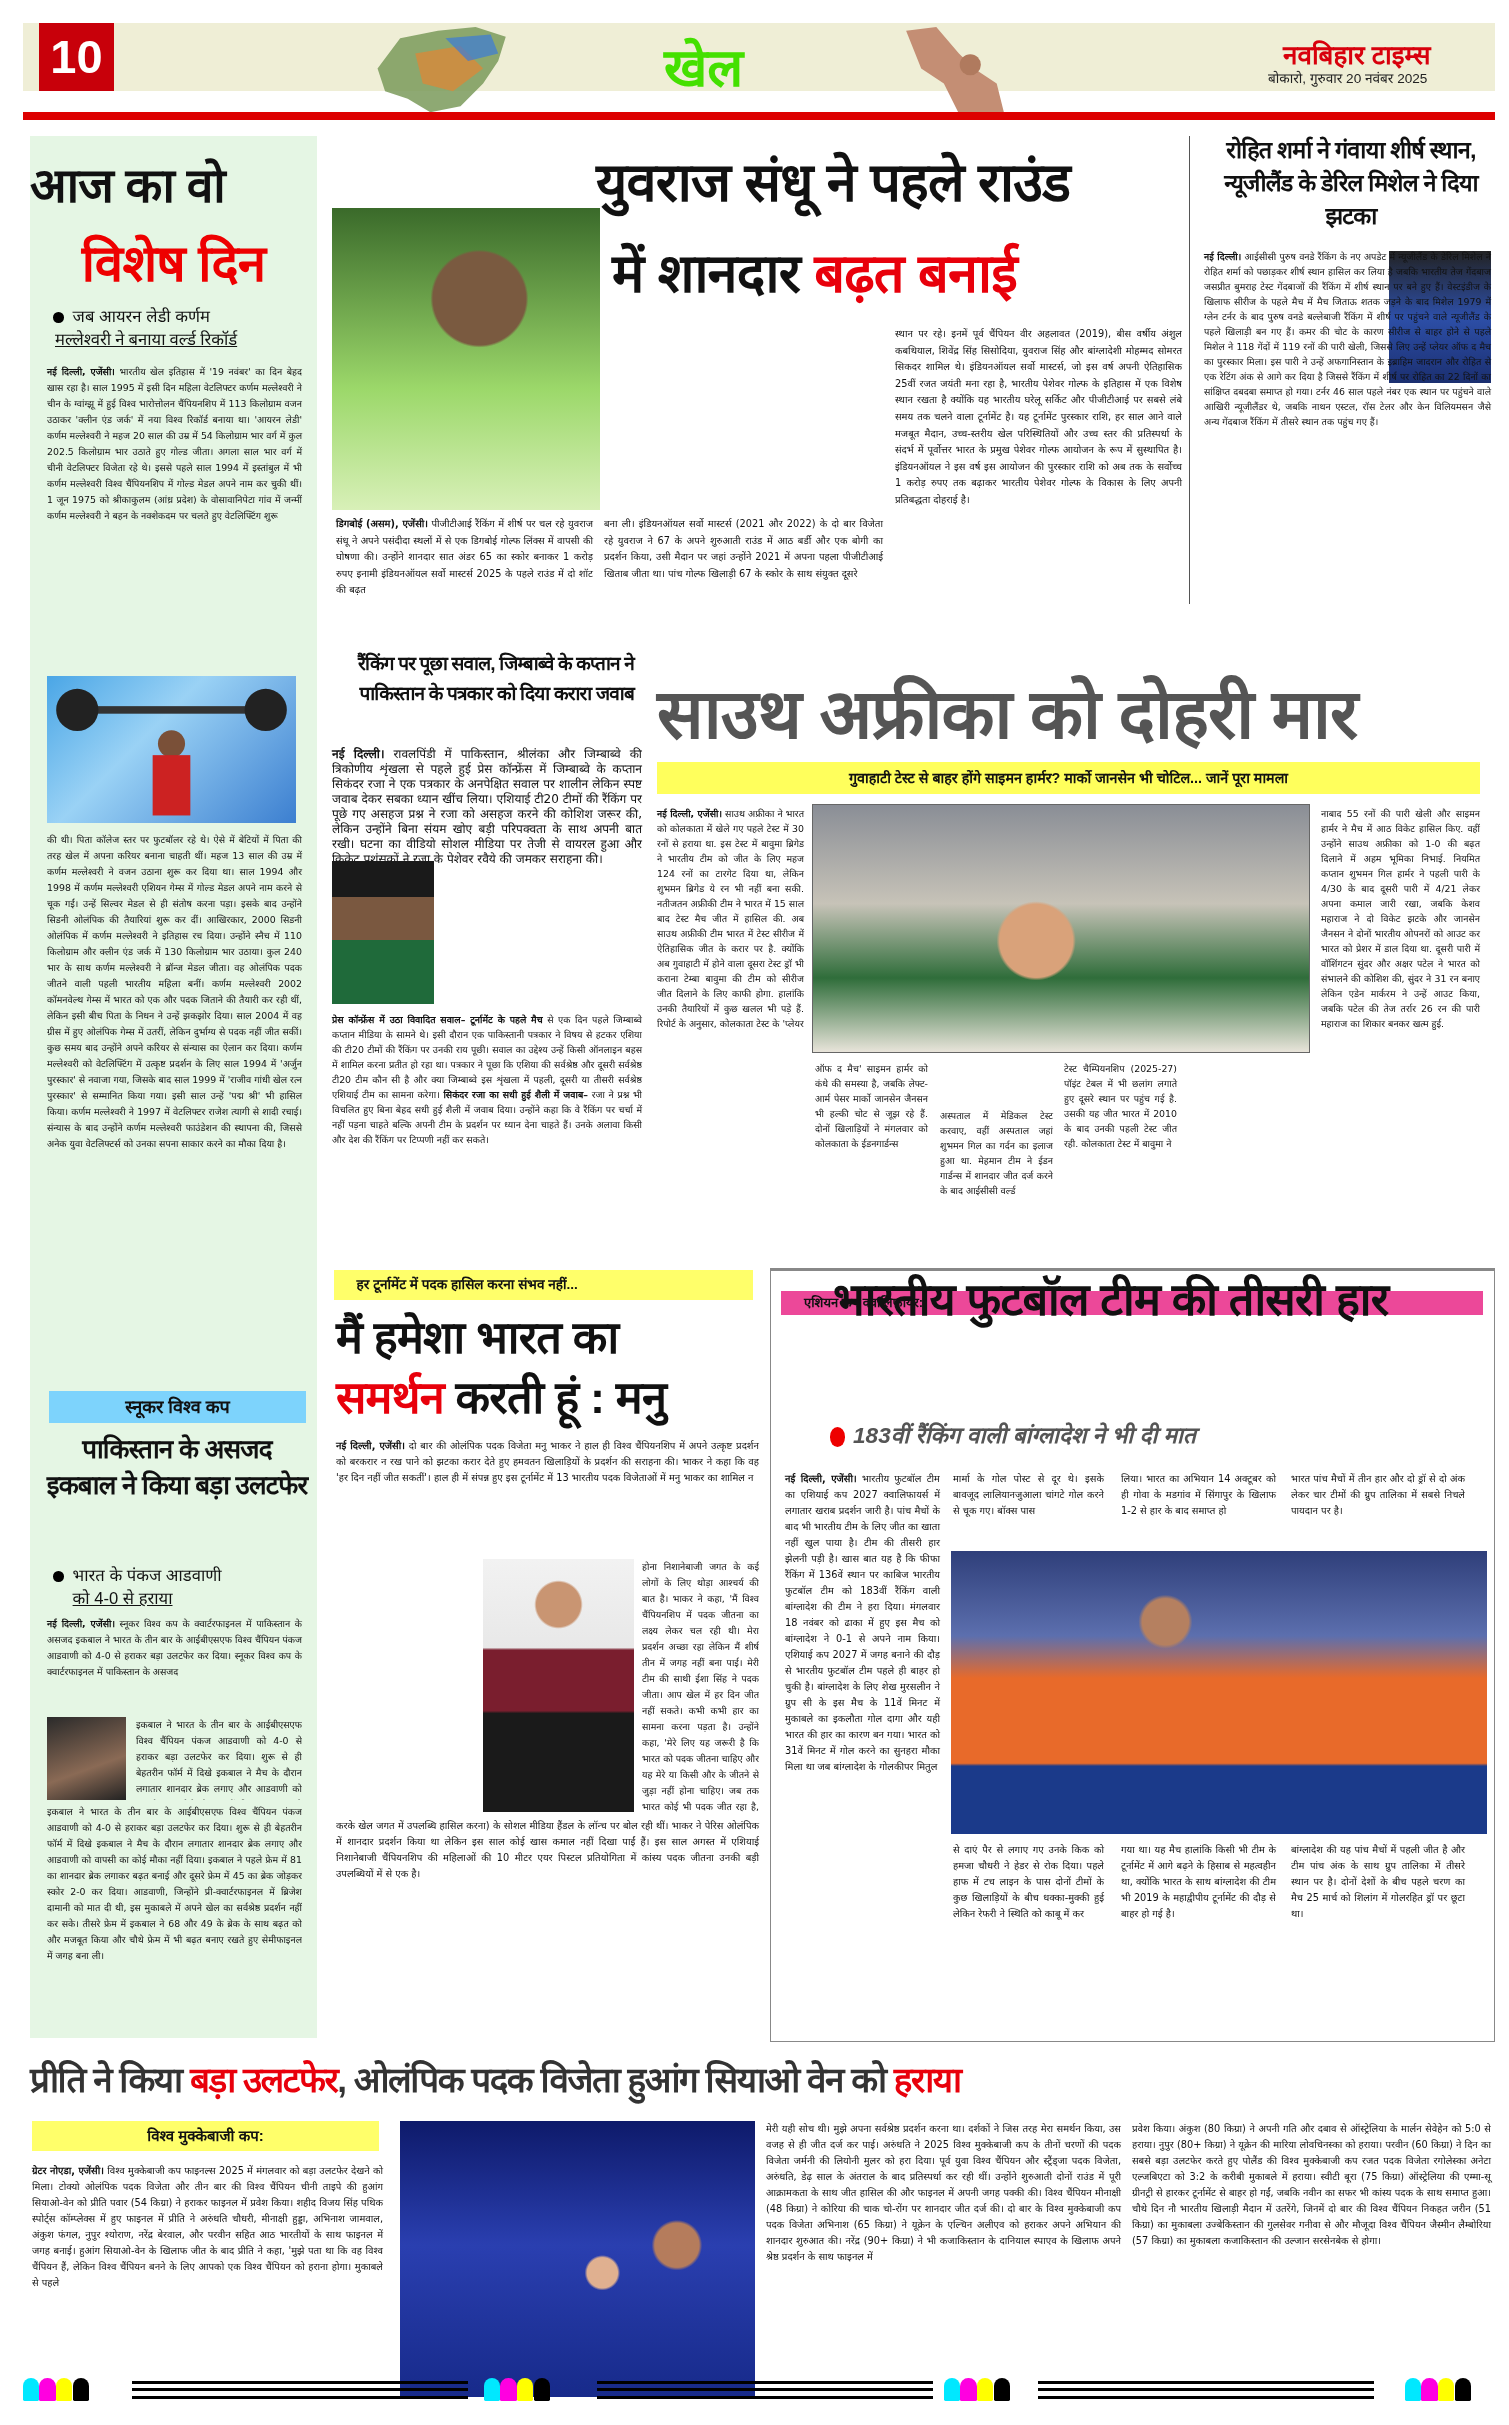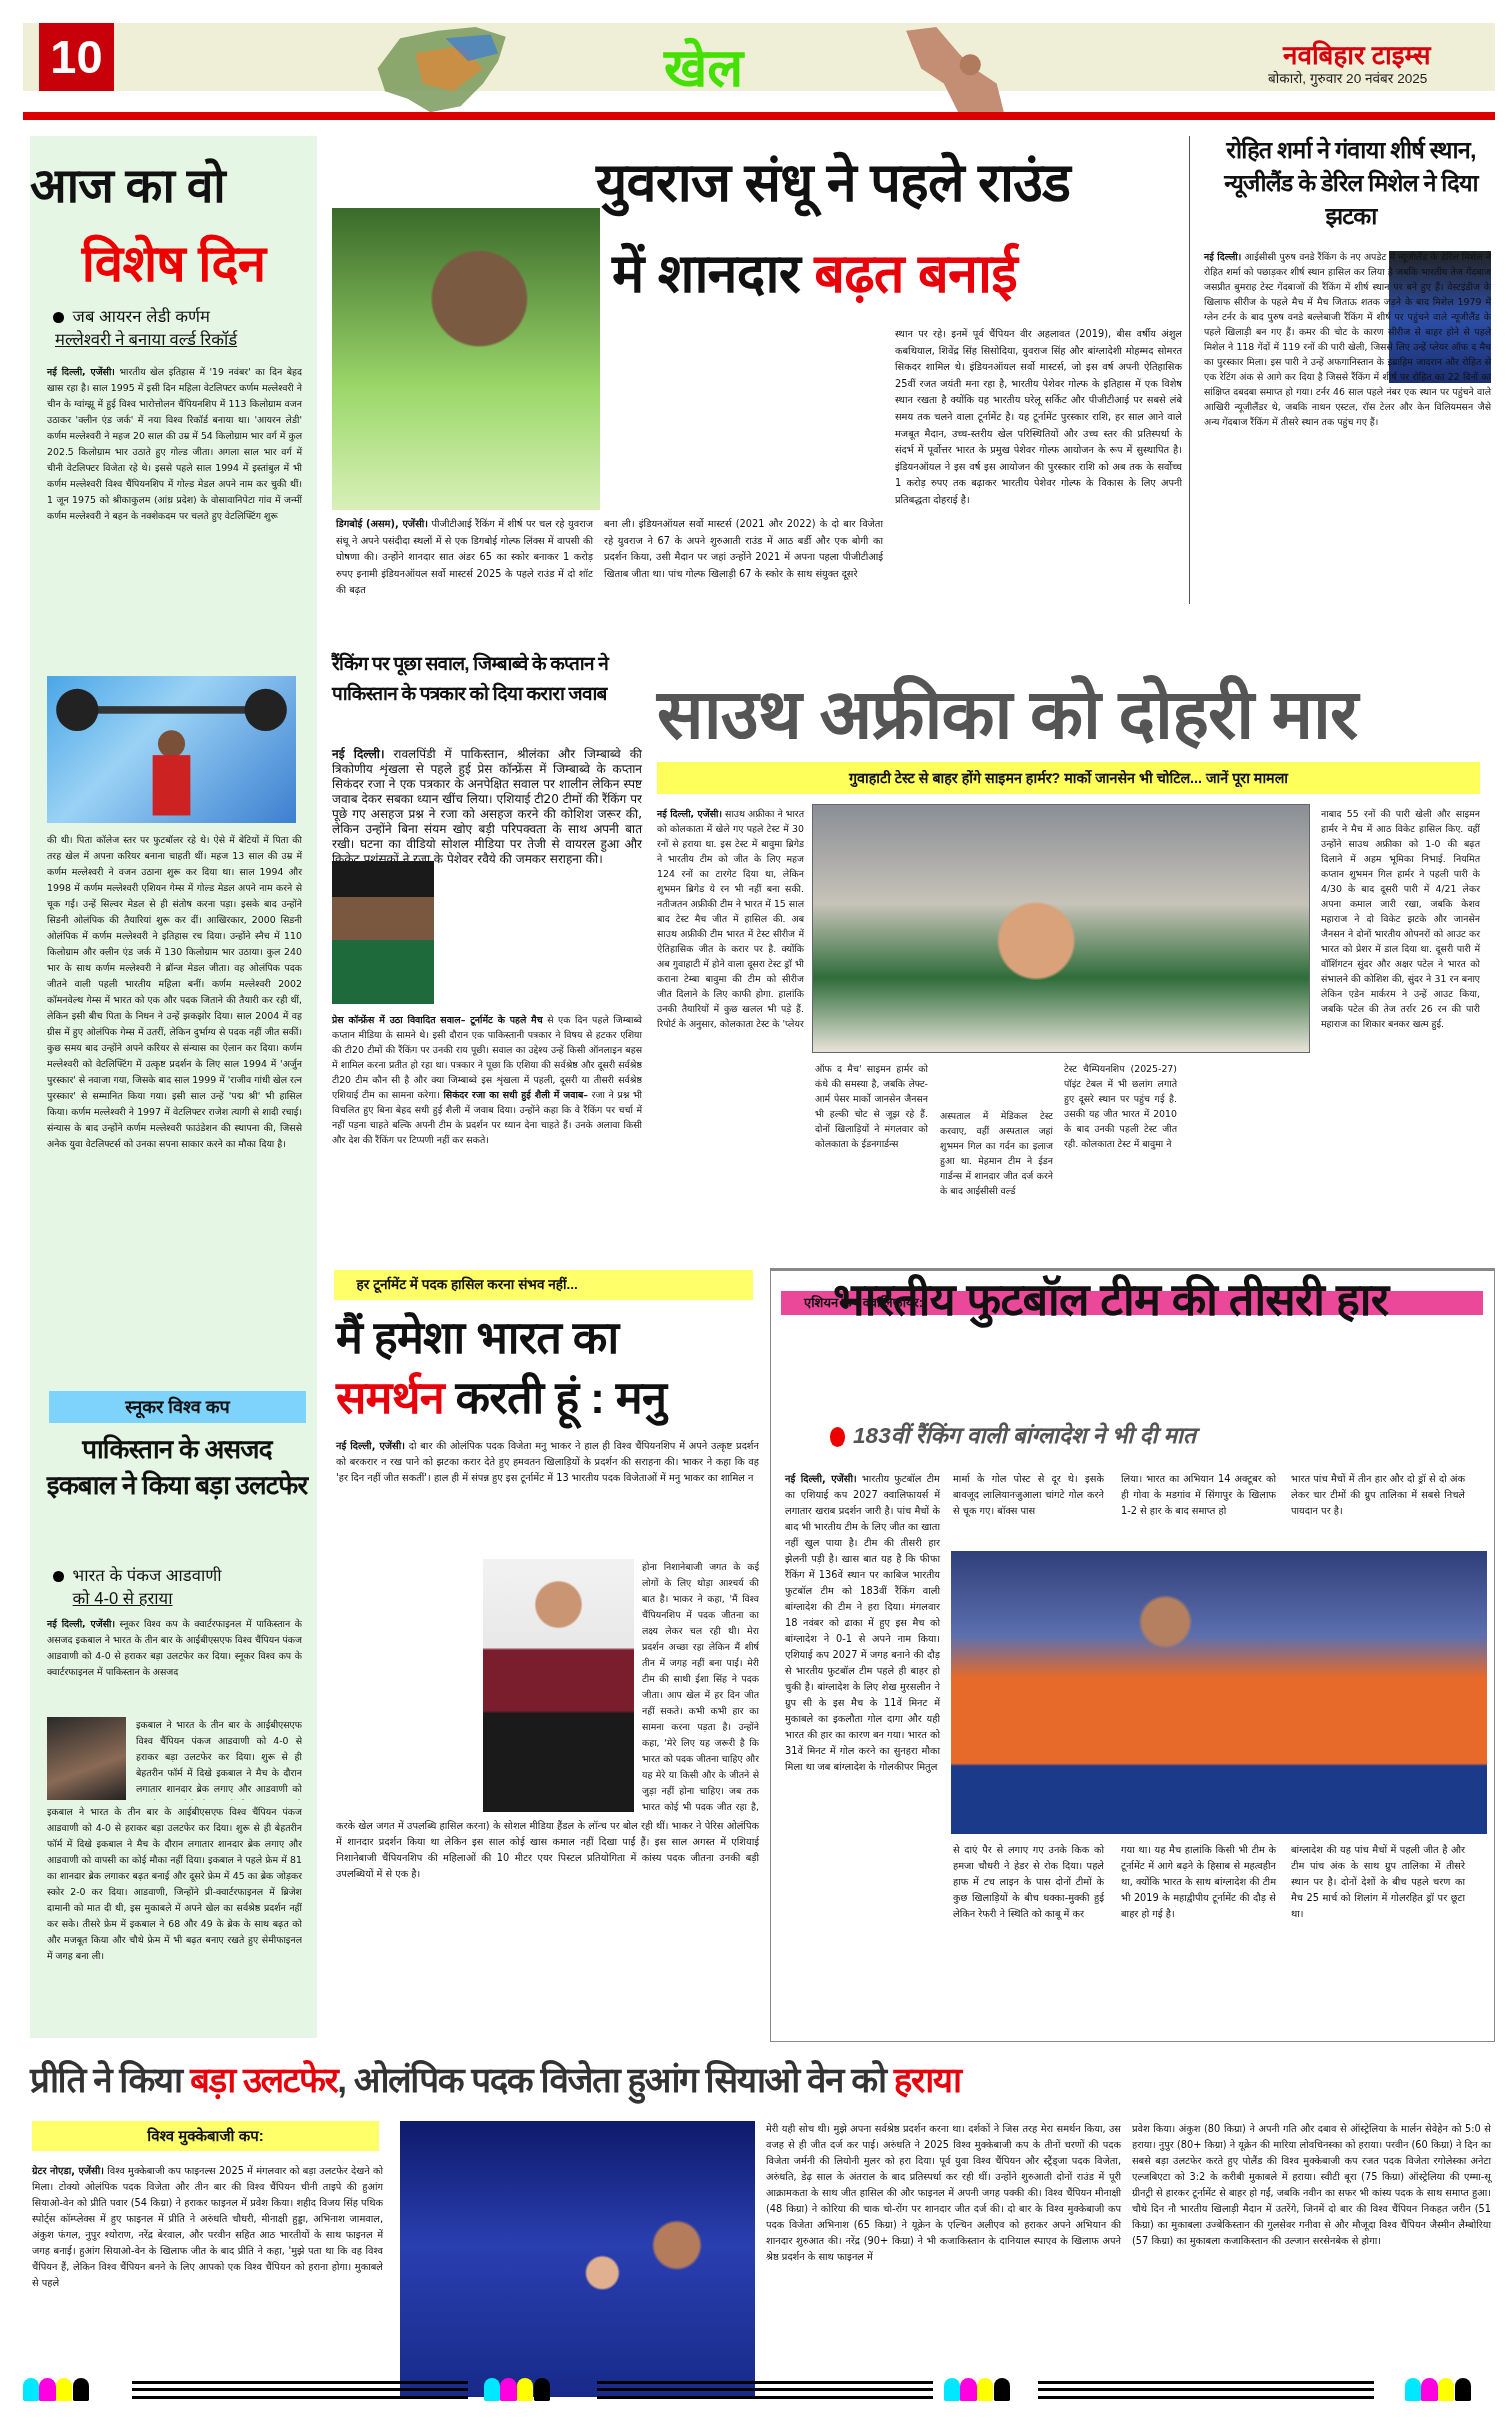--- a/index.html
+++ b/index.html
@@ -36,21 +36,21 @@
   #golf-photo { left: 332px; top: 208px; width: 268px; height: 302px; background: radial-gradient(circle at 55% 30%, #7a5a40 0 18%, transparent 19%), linear-gradient(180deg,#3a6a2a,#9cd86a 60%,#d8f0b8); }
   #golf-head-1 { left: 596px; top: 143px; font-size: 54px; }
   #golf-head-2 { left: 612px; top: 234px; font-size: 54px; }
   #golf-v-rule { left: 1189px; top: 136px; width: 0.8px; height: 468px; background: #555; }
 
   
   #rohit-head { left: 1204px; top: 134px; width: 294px; font-size: 23.4px; text-align: center; line-height: 33px; }
   #rohit-photo { left: 1298px; top: 249px; width: 83px; height: 143px; background: linear-gradient(180deg,#222,#2d4fa8 50%,#1b2f70); }
 
   
-  #zim-head { left: 332px; top: 649px; width: 302px; font-size: 19px; text-align: left; line-height: 30px; }
+  #zim-head { left: 332px; top: 649px; width: 302px; font-size: 19px; text-align: right; line-height: 30px; }
   #raza-photo { left: 332px; top: 861px; width: 102px; height: 143px; background: linear-gradient(180deg,#1a1a1a 0 25%,#7a5840 25% 55%,#1f6a3a 55%); }
 
   
   #sa-head { left: 657px; top: 664px; font-size: 69px; color: #555; }
   #sa-strip { left: 657px; top: 762px; width: 823px; height: 32px; background: #ffff5c; text-align: center; font-size: 14.3px; line-height: 32px; font-family: "Liberation Sans", sans-serif; font-weight: bold; }
   #sa-photo { left: 812px; top: 804px; width: 498px; height: 249px; background: radial-gradient(circle at 45% 55%, #d9a27a 0 12%, transparent 13%), linear-gradient(180deg,#8a8e96,#c7c3b8 40%,#2f6d3a 70%,#e8e4da); border: 0.8px solid #666; }
 
   
   #manu-kicker { left: 334px; top: 1270px; width: 419px; height: 30px; background: #ffff6a; font-size: 13.6px; line-height: 30px; padding-left: 22.6px; font-family: "Liberation Sans", sans-serif; font-weight: bold; }
   #manu-head-1 { left: 336px; top: 1305px; font-size: 45px; }

